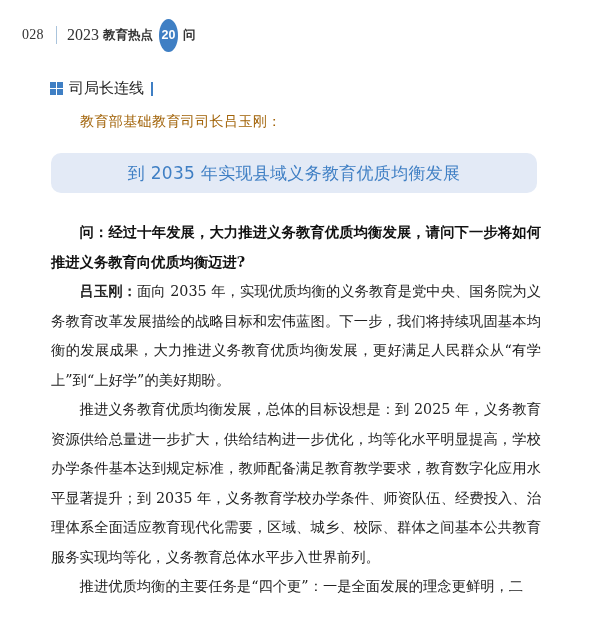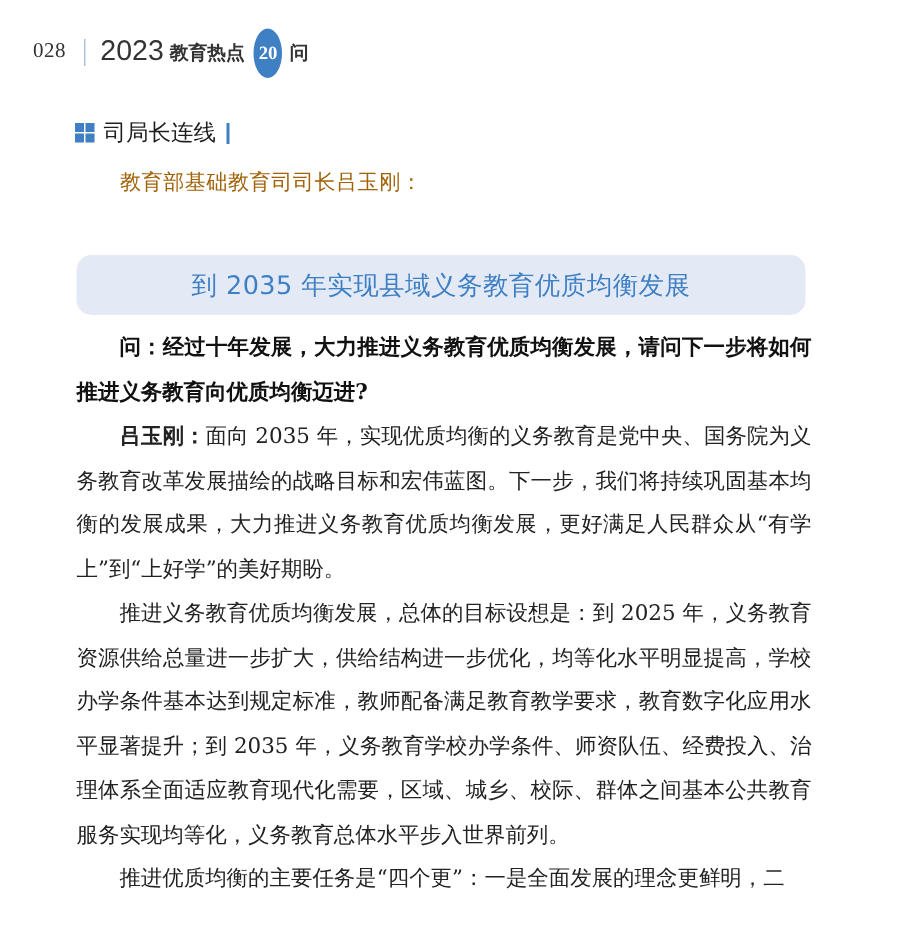--- a/index.html
+++ b/index.html
@@ -4,36 +4,36 @@
   <style>
     html, body { margin: 0; padding: 0; background: #ffffff; }
     body { width: 600px; height: 621px; overflow: hidden; position: relative;
            font-family: "DejaVu Serif", "Liberation Serif", serif; color: #222; }
 
     .header { position: absolute; top: 24px; left: 22px; height: 22px;
               display: flex; align-items: center; font-size: 13px; color: #333; }
     .page-num { font-family: "Liberation Serif", serif; font-size: 14px; letter-spacing: 0.3px; }
     .header-sep { width: 1px; height: 18px; background: #aac4dc; margin: 0 10px 0 12px; }
     .header-title { display: flex; align-items: center; font-weight: bold; font-size: 12.5px; }
-    .header-title .year { font-family: Liberation Sans, sans-serif; font-weight: normal; font-size: 19px; margin-right: 4px; }
+    .header-title .year { font-family: Liberation Serif, serif; font-weight: normal; font-size: 16px; margin-right: 4px; }
     .num-badge { display: inline-flex; align-items: center; justify-content: center;
                  width: 19px; height: 33px; border-radius: 50%; background: #3f7fc4; color: #fff;
-                 font-family: Liberation Serif, serif; font-size: 12.5px; font-weight: bold;
+                 font-family: Liberation Sans, sans-serif; font-size: 12.5px; font-weight: bold;
                  margin: 0 5px 0 6px; }
 
     .section-head { position: absolute; top: 79px; left: 50px; display: flex; align-items: center;
                     font-family: Liberation Mono, monospace; font-size: 15px; color: #1f1f1f; }
     .grid-icon { width: 13px; height: 13px; display: grid; grid-template-columns: 6px 6px;
                  grid-template-rows: 6px 6px; gap: 1px; margin-right: 6px; }
     .grid-icon span { background: #3f7fc4; }
     .section-bar { width: 2px; height: 14px; background: #3f7fc4; margin-left: 7px; }
 
     .speaker { position: absolute; top: 113px; left: 80px; font-size: 14px; color: #a16207; letter-spacing: 0.4px; }
 
-    .banner { position: absolute; top: 170px; left: 51px; width: 486px; height: 40px;
+    .banner { position: absolute; top: 153px; left: 51px; width: 486px; height: 40px;
               background: #e3eaf6; border-radius: 10px; display: flex; align-items: center; justify-content: center;
               font-family: "DejaVu Sans", "Liberation Sans", sans-serif; font-size: 17px; color: #3f7fc4; letter-spacing: 0.3px; }
 
     .body-text { position: absolute; top: 218px; left: 51px; width: 490px; font-size: 14.3px;
                  line-height: 29.5px; color: #222; text-align: justify; }
     .para { margin: 0; text-indent: 2em; }
     .para.question { font-weight: bold; color: #111; }
     .lead { font-weight: bold; }
   </style>
 </head>

